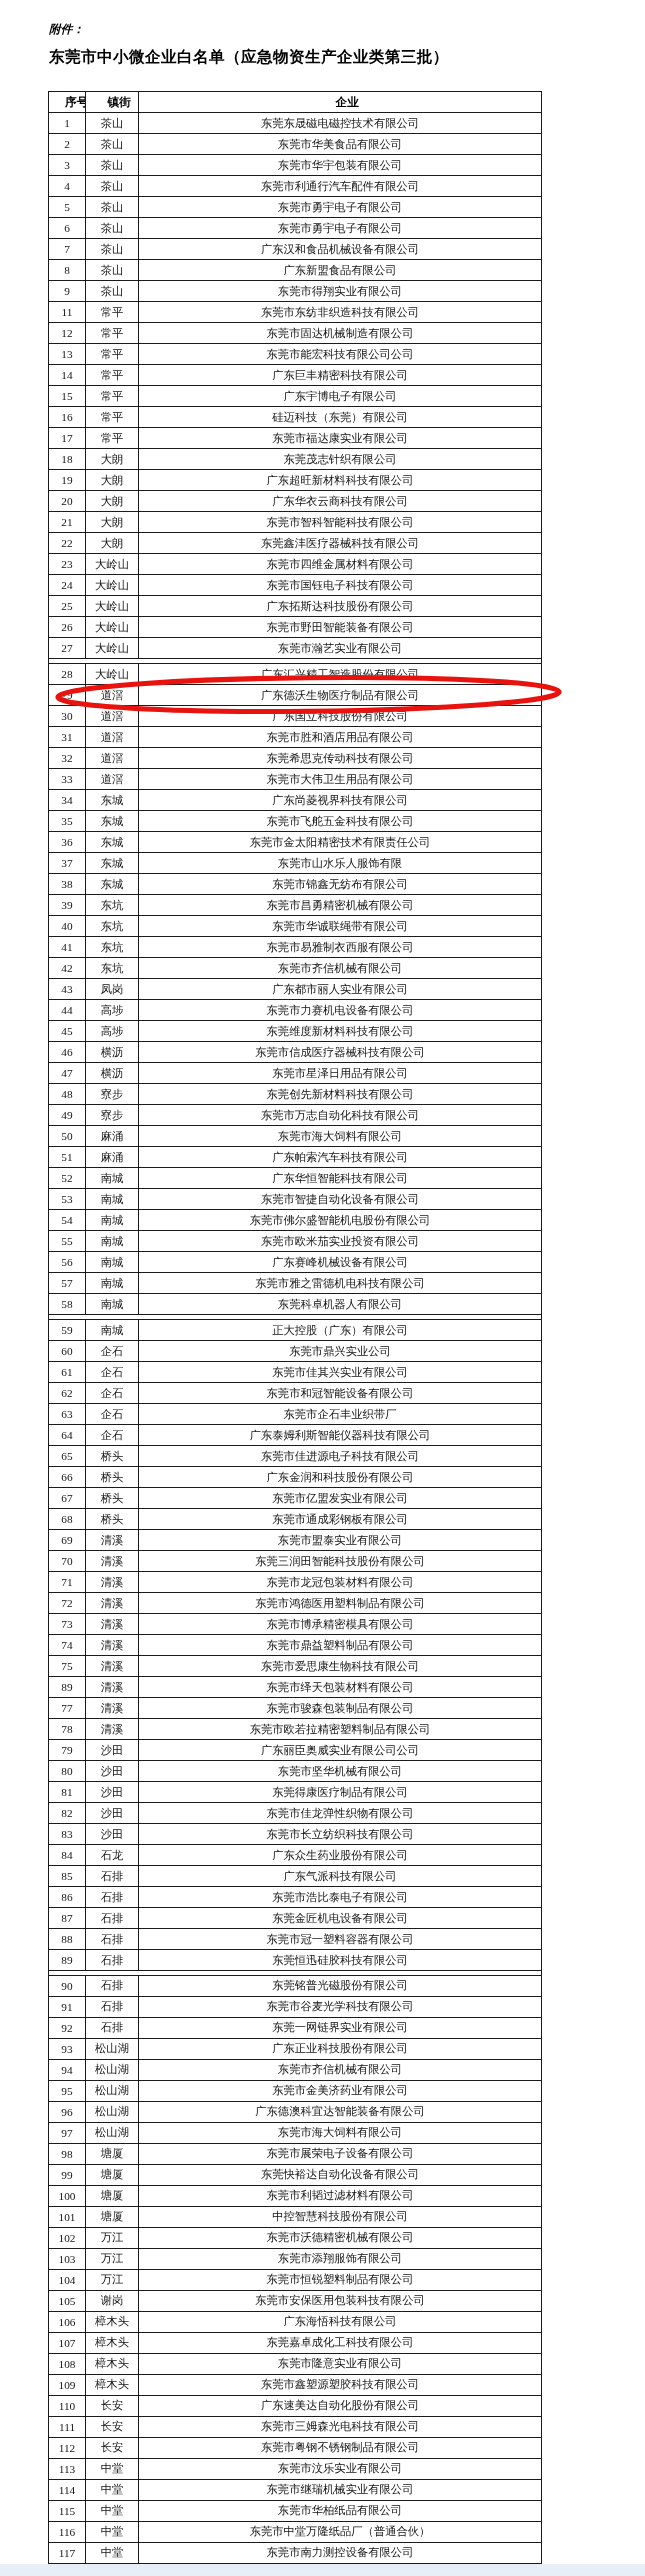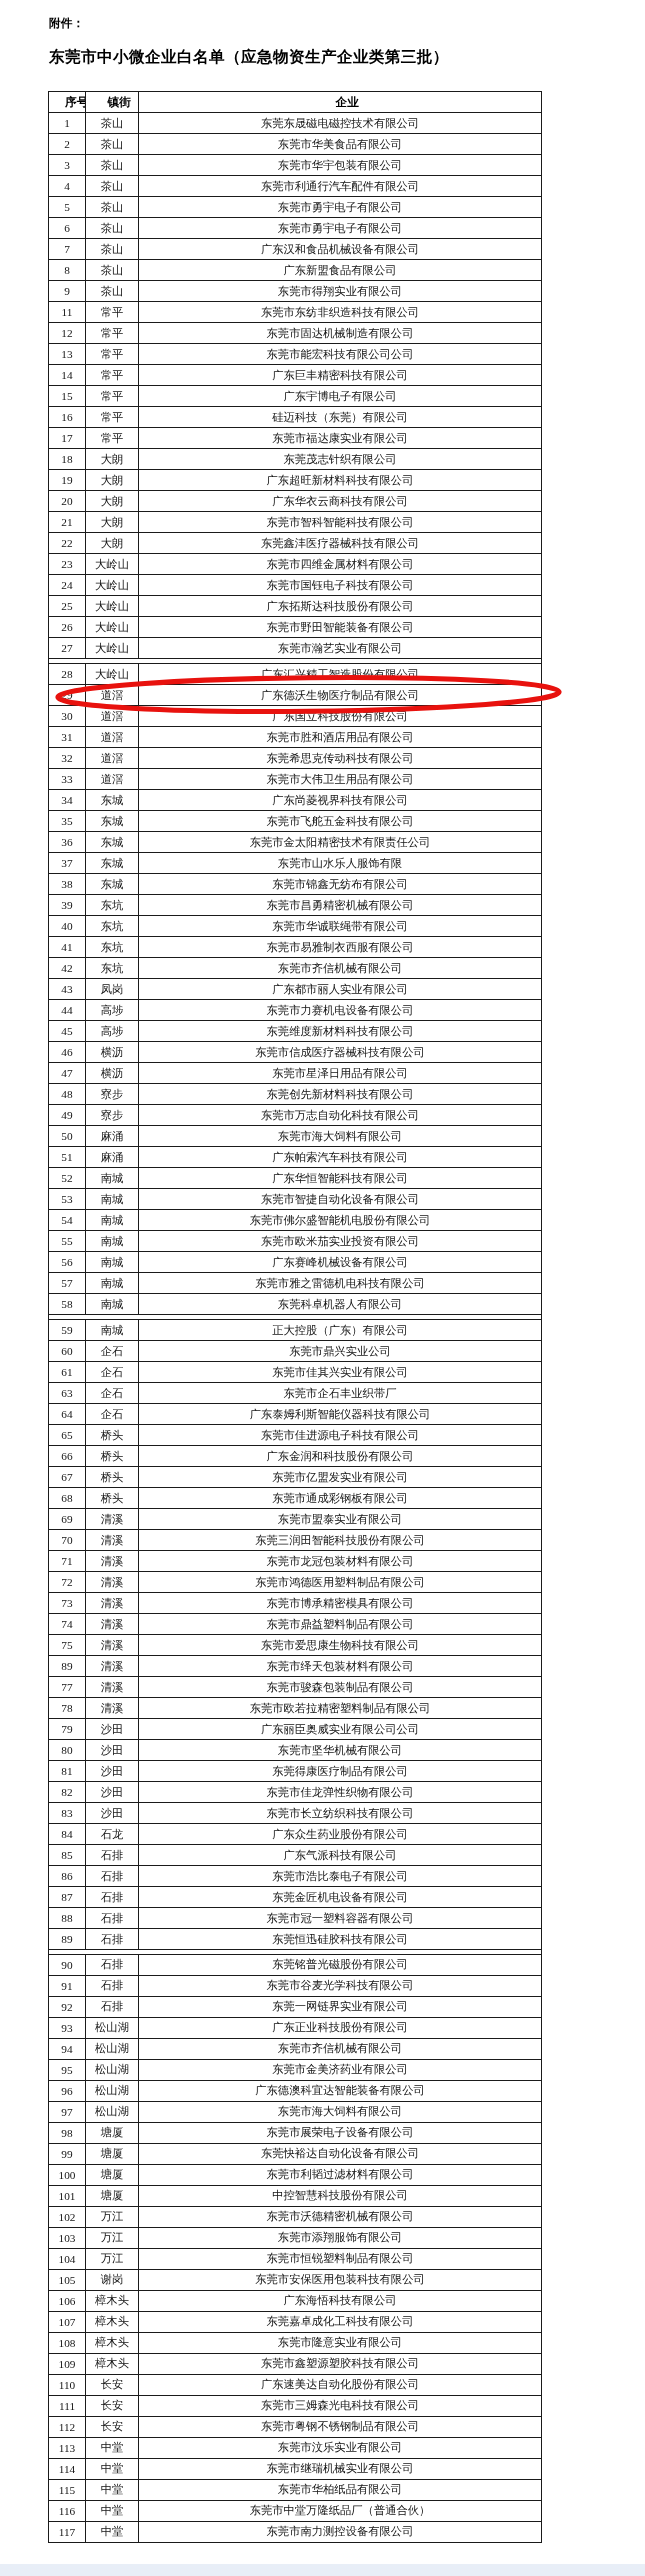--- a/index.html
+++ b/index.html
@@ -6,25 +6,26 @@
   body {
     width: 646px;
     height: 2576px;
     position: relative;
     background: #ffffff;
     font-family: "Liberation Serif", "DejaVu Serif", serif;
     color: #111111;
   }
   .attachment {
     position: absolute;
-    top: 16px; left: 49px;
+    top: 22px; left: 49px;
     font-family: "Liberation Sans", "DejaVu Sans", sans-serif;
     font-weight: bold;
     font-size: 11.7px;
     color: #000;
+    font-style: italic;
   }
   .doc-title {
     position: absolute;
     top: 47px; left: 49px;
     width: 547px;
     font-family: "Liberation Sans", "DejaVu Sans", sans-serif;
     font-weight: bold;
     font-size: 15.6px;
     letter-spacing: 0.4px;
     color: #000;
@@ -416,20 +417,25 @@
           <td>60</td>
           <td>企石</td>
           <td>东莞市鼎兴实业公司</td>
         </tr>
         <tr>
           <td>61</td>
           <td>企石</td>
           <td>东莞市佳其兴实业有限公司</td>
         </tr>
         <tr>
+          <td>62</td>
+          <td>企石</td>
+          <td>东莞市和冠智能设备有限公司</td>
+        </tr>
+        <tr>
           <td>63</td>
           <td>企石</td>
           <td>东莞市企石丰业织带厂</td>
         </tr>
         <tr>
           <td>64</td>
           <td>企石</td>
           <td>广东泰姆利斯智能仪器科技有限公司</td>
         </tr>
         <tr>

